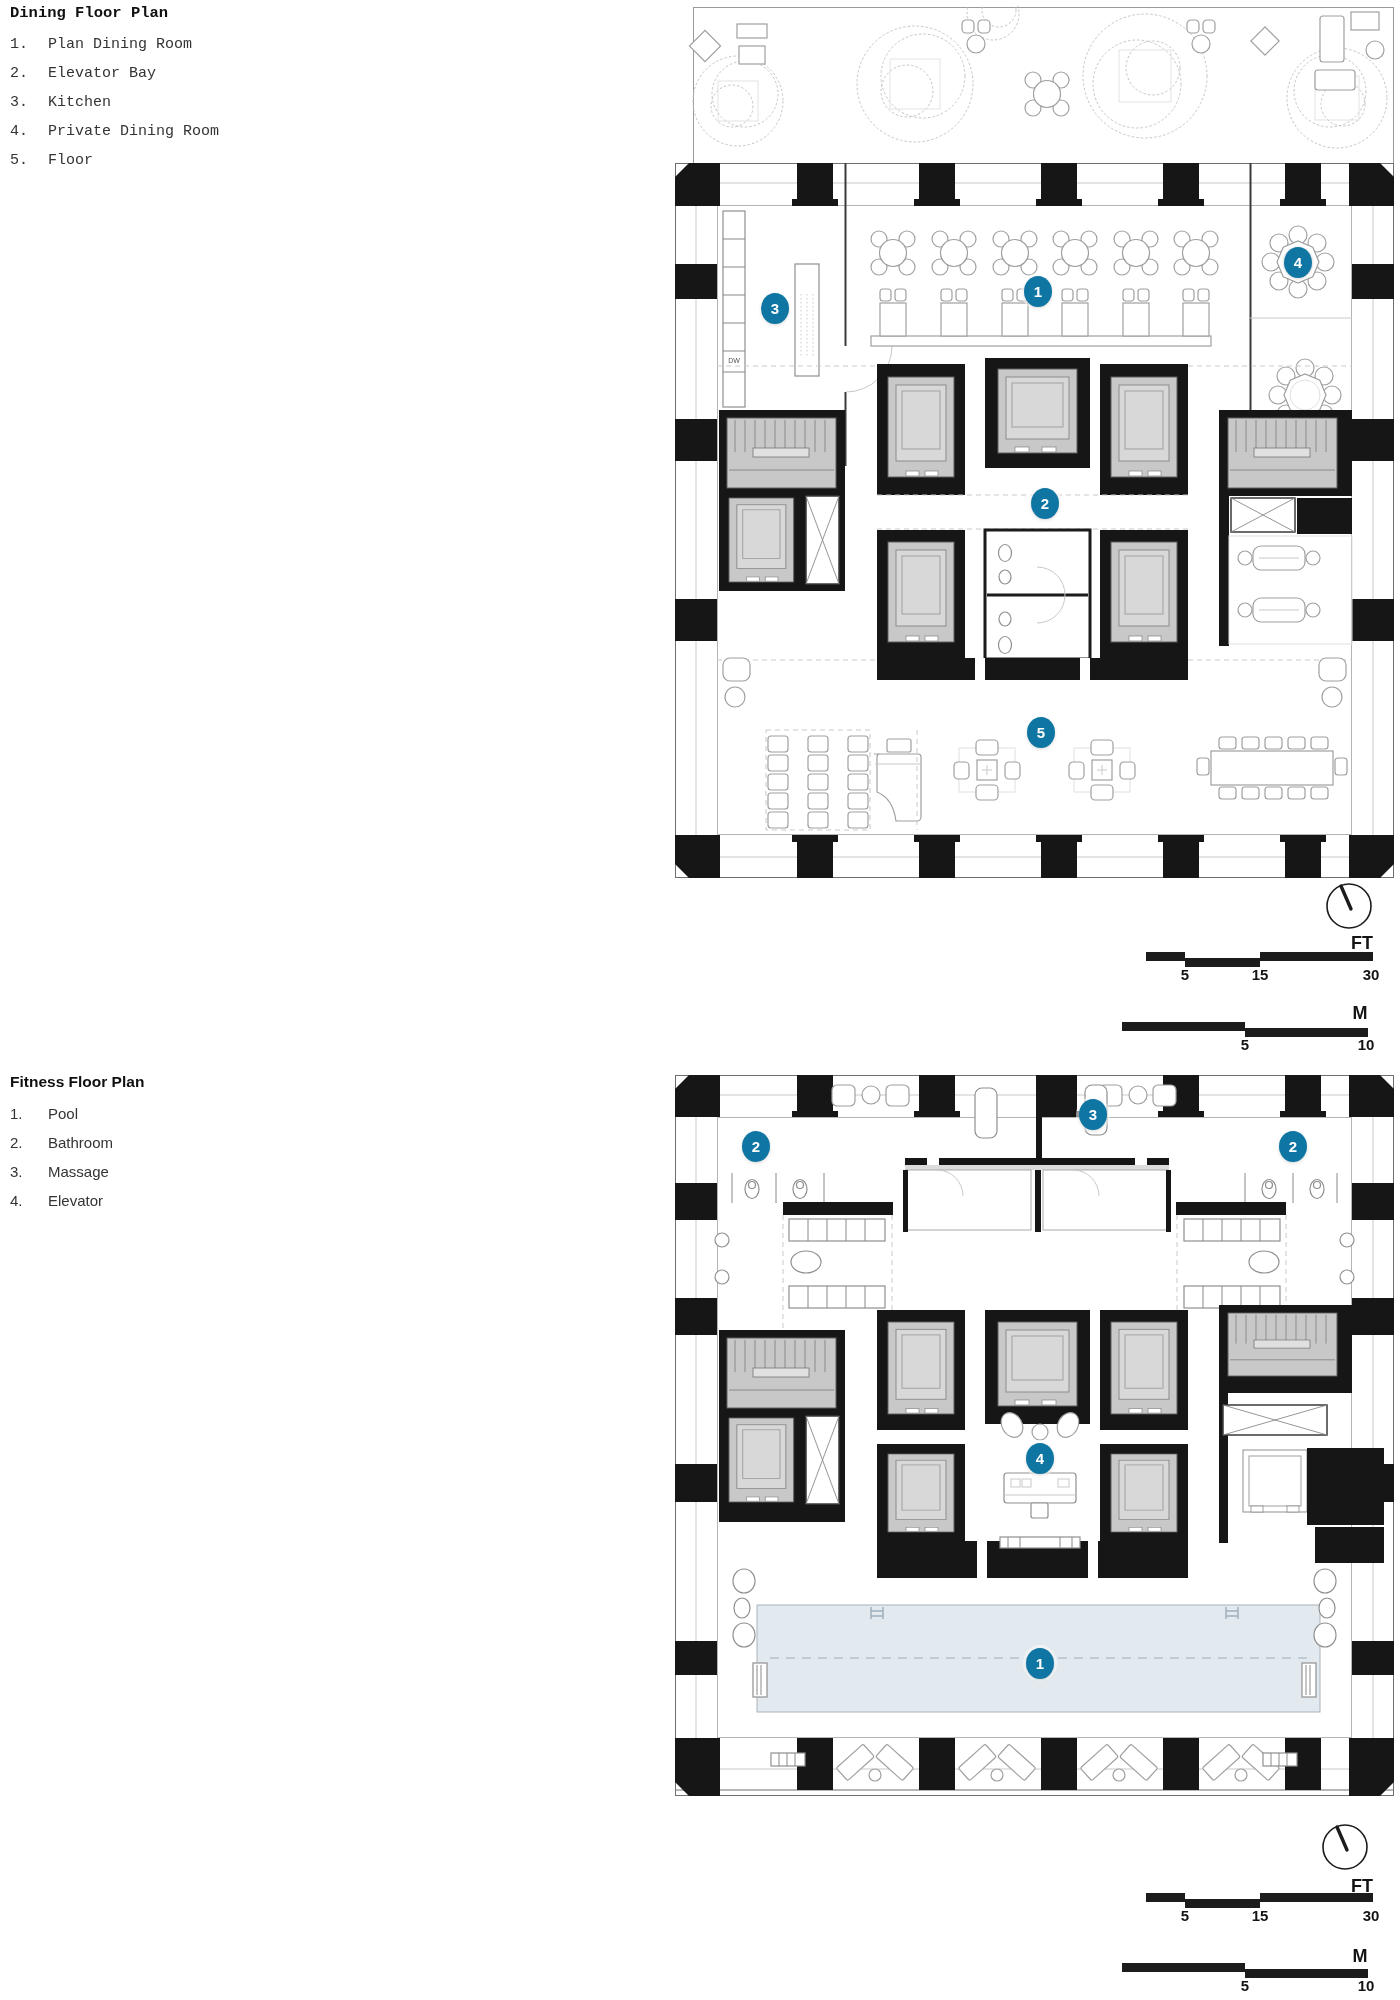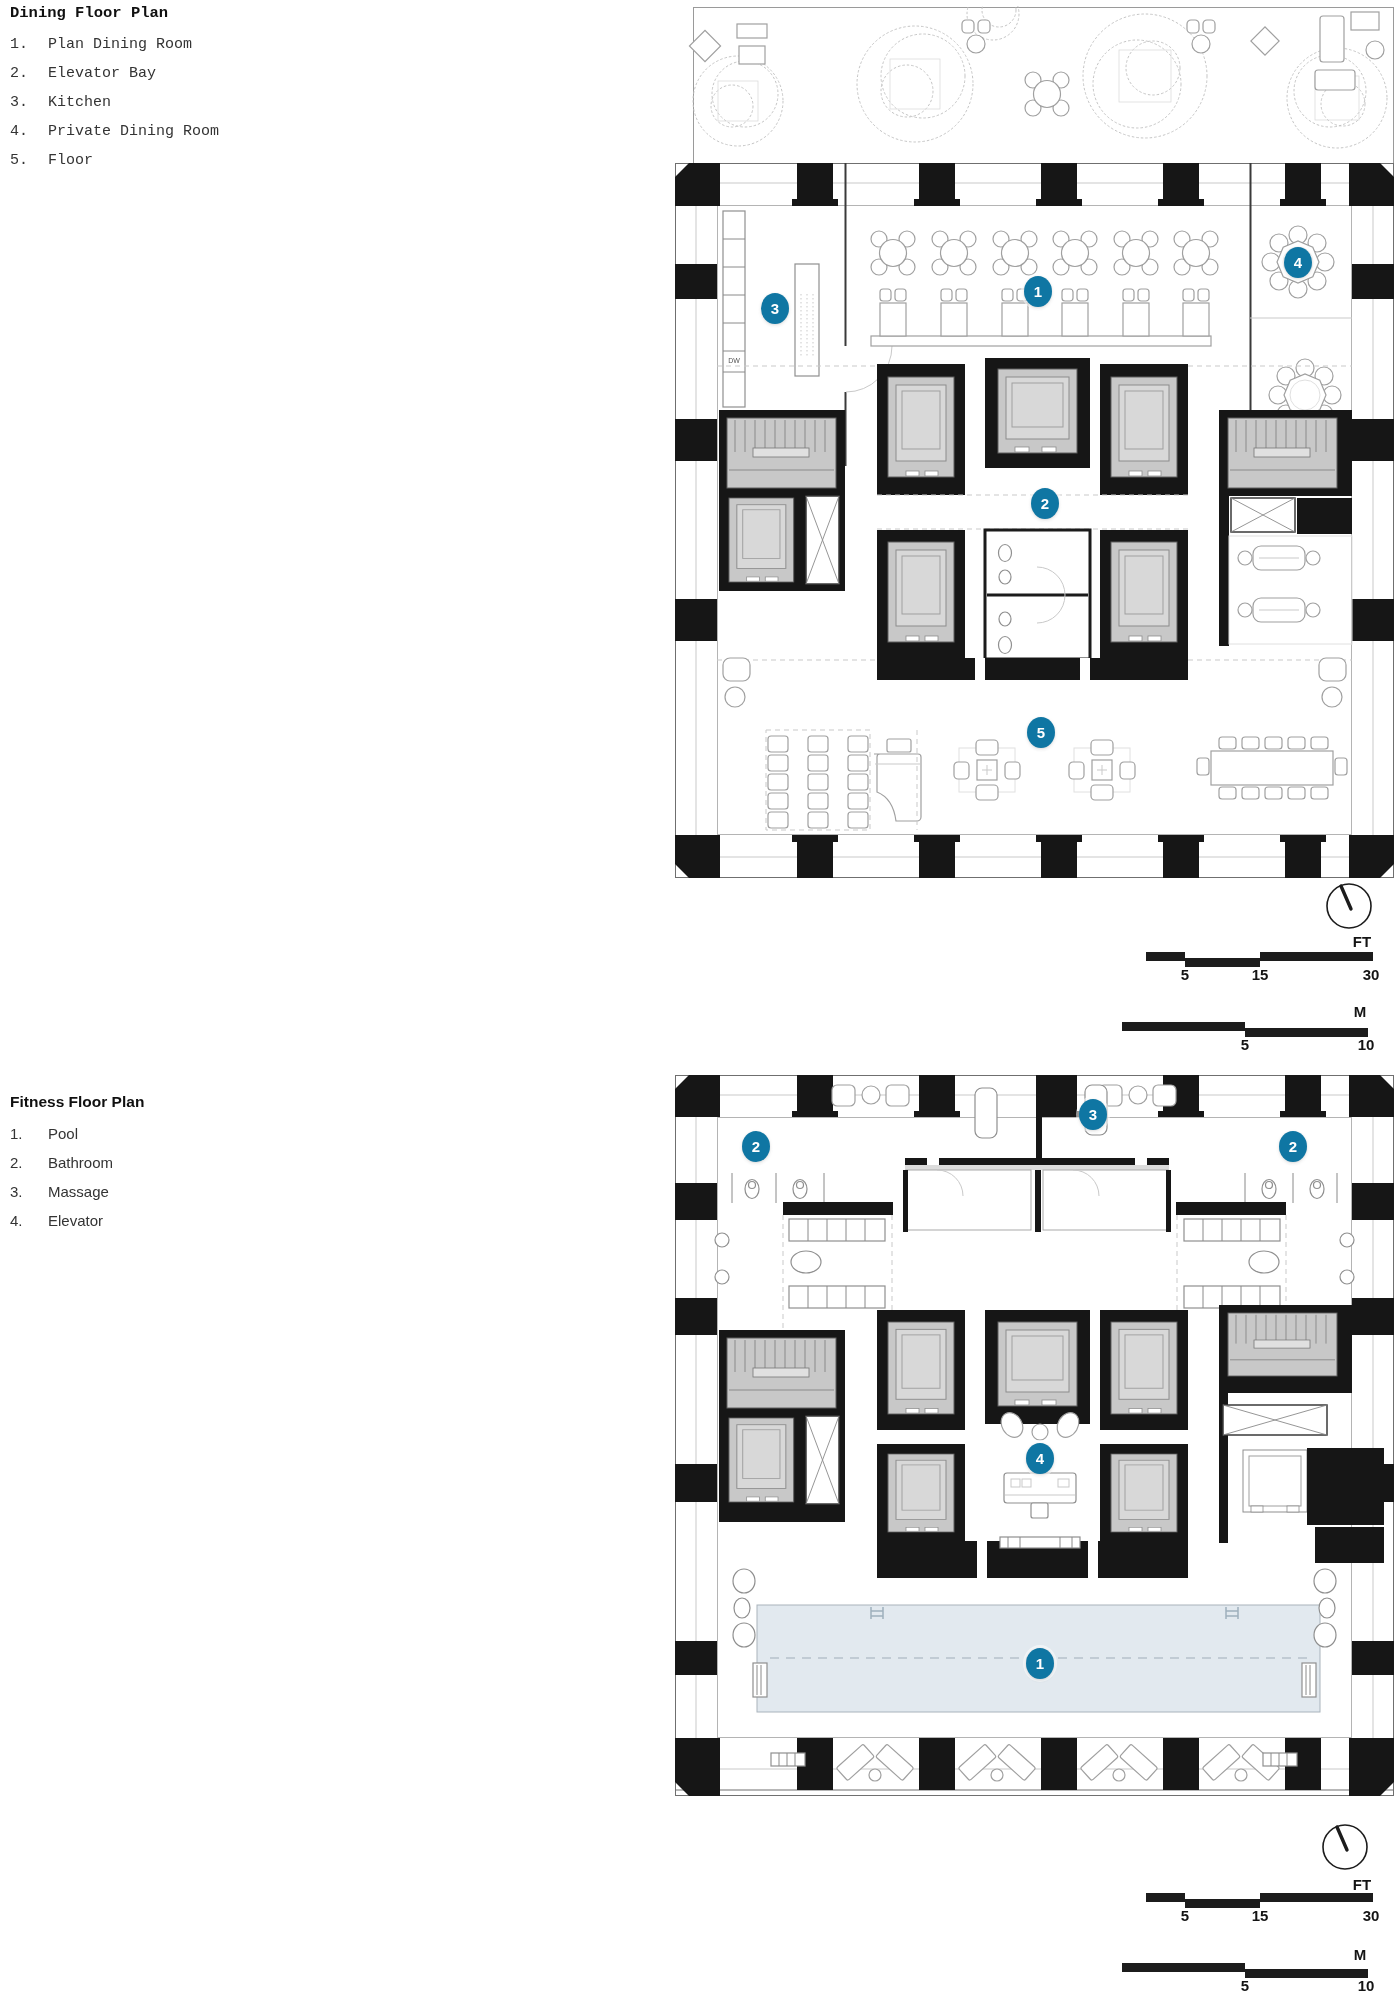--- a/index.html
+++ b/index.html
@@ -42,21 +42,21 @@
           border-radius:50%;background:var(--accent,#0f76a3);color:#fff;font-weight:700;
           font-size:15px;line-height:31px;text-align:center;
           box-shadow:0 0 0 3px rgba(255,255,255,.55),0 1px 3px rgba(0,0,0,.35);}
 
   
   .dw{position:absolute;font-size:7px;color:#555;text-align:center;width:22px;}
 
   
   .bseg{position:absolute;height:9px;background:#1c1c1c;}
   .stick{position:absolute;transform:translateX(-50%);font-weight:700;font-size:15px;color:#141414;}
-  .sunit{position:absolute;transform:translateX(-50%);font-weight:700;font-size:15px;color:#141414;}
+  .sunit{position:absolute;transform:translateX(-50%);font-weight:700;font-size:18px;color:#141414;}
   .north{position:absolute;}
 </style>
 </head>
 <body>
 
 <div class="legend" style="top:4px;font-family:Liberation Mono, monospace;">
   <div class="legend-title">Dining Floor Plan</div>
   <div class="legend-item">
       <span class="li-num">1.</span>
       <span>Plan Dining Room</span>
@@ -72,21 +72,21 @@
   <div class="legend-item">
       <span class="li-num">4.</span>
       <span>Private Dining Room</span>
     </div>
   <div class="legend-item">
       <span class="li-num">5.</span>
       <span>Floor</span>
     </div>
 </div>
 
-<div class="legend" style="top:1073px;margin-top:20px;">
+<div class="legend" style="top:1073px;">
   <div class="legend-title">Fitness Floor Plan</div>
   <div class="legend-item">
       <span class="li-num">1.</span>
       <span>Pool</span>
     </div>
   <div class="legend-item">
       <span class="li-num">2.</span>
       <span>Bathroom</span>
     </div>
   <div class="legend-item">

